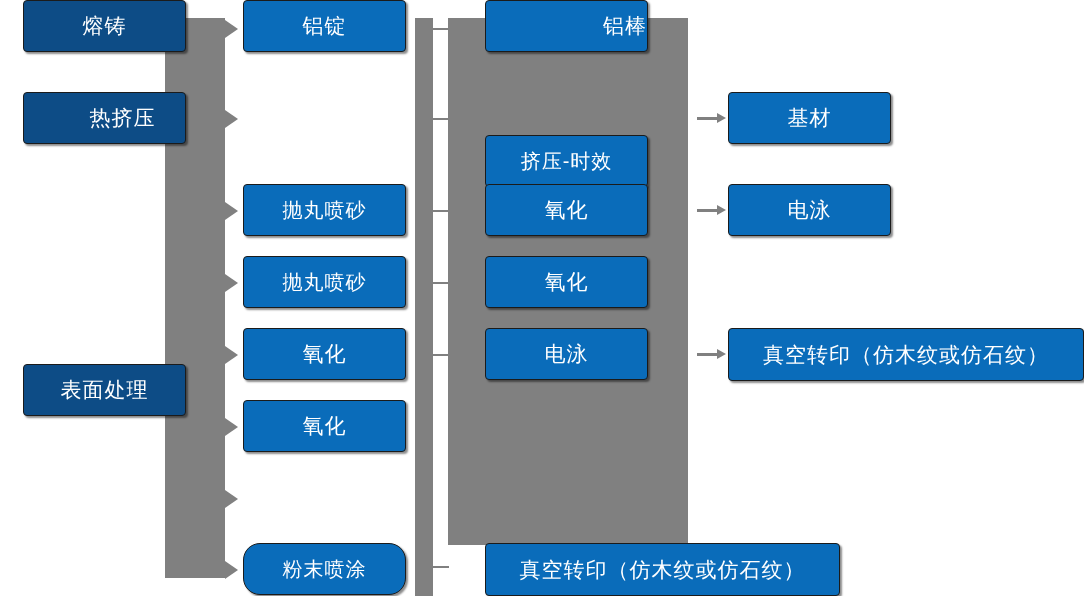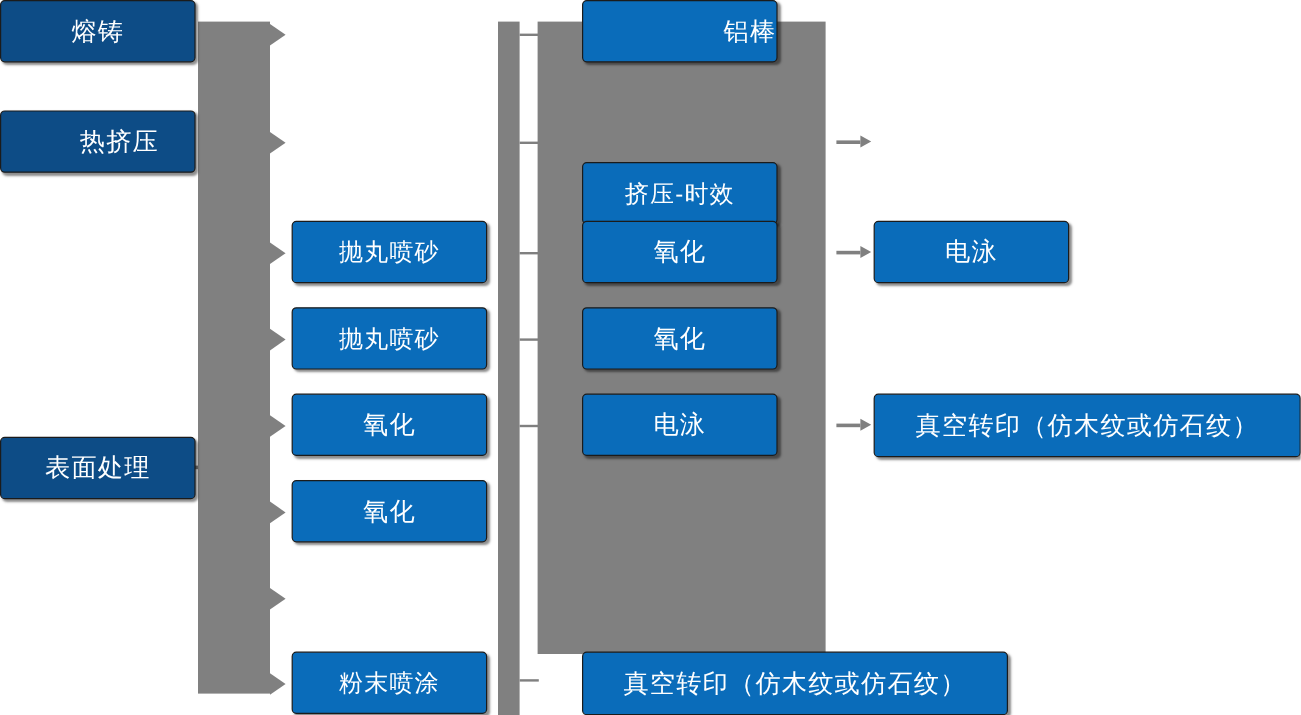--- a/index.html
+++ b/index.html
@@ -64,21 +64,21 @@
     align-items:center;
     justify-content:center;
     color:#ffffff;
     border:1px solid #1b1b1b;
     border-radius:4px;
     z-index:5;
     white-space:nowrap;
     letter-spacing:1px;
     box-shadow:2px 2px 2px rgba(0,0,0,0.45);
   }
-  .box.dark{ background:#0d4c86; }
+  .box.dark{ background:#0d4c86;margin-left:23px; }
   .box.mid { background:#0a6cba; }
   .box .t{ pointer-events:none; }
 </style>
 </head>
 <body>
 
 <div id="canvas">
 
   <div class="gray gray-band" style="left:165px;top:18px;width:60px;height:560px;"></div>
 
@@ -111,33 +111,36 @@
   <div class="box dark" style="left:0px;top:0px;width:163px;height:52px;font-size:21px;">
     <span class="t">熔铸</span>
   </div>
   <div class="box dark" style="left:0px;top:92px;width:163px;height:52px;font-size:21px;padding-left:36px;">
     <span class="t">热挤压</span>
   </div>
   <div class="box dark" style="left:0px;top:364px;width:163px;height:52px;font-size:21px;">
     <span class="t">表面处理</span>
   </div>
 
+  <div class="box mid" style="left:243px;top:0px;width:163px;height:52px;font-size:21px;">
+    <span class="t">铝锭</span>
+  </div>
   <div class="box mid" style="left:243px;top:184px;width:163px;height:52px;font-size:20px;">
     <span class="t">抛丸喷砂</span>
   </div>
   <div class="box mid" style="left:243px;top:256px;width:163px;height:52px;font-size:20px;">
     <span class="t">抛丸喷砂</span>
   </div>
   <div class="box mid" style="left:243px;top:328px;width:163px;height:52px;font-size:21px;">
     <span class="t">氧化</span>
   </div>
   <div class="box mid" style="left:243px;top:400px;width:163px;height:52px;font-size:21px;">
     <span class="t">氧化</span>
   </div>
-  <div class="box mid" style="left:243px;top:543px;width:163px;height:52px;font-size:20px;">
+  <div class="box mid" style="left:243px;top:543px;width:163px;height:52px;font-size:20px;border-radius:17px;">
     <span class="t">粉末喷涂</span>
   </div>
 
   <div class="box mid" style="left:485px;top:0px;width:163px;height:52px;font-size:21px;justify-content:flex-end;">
     <span class="t">铝棒</span>
   </div>
   <div class="box mid" style="left:485px;top:92px;width:163px;height:52px;font-size:20px;margin-top:43px;">
     <span class="t">挤压-时效</span>
   </div>
   <div class="box mid" style="left:485px;top:184px;width:163px;height:52px;font-size:21px;">
@@ -146,20 +149,23 @@
   <div class="box mid" style="left:485px;top:256px;width:163px;height:52px;font-size:21px;">
     <span class="t">氧化</span>
   </div>
   <div class="box mid" style="left:485px;top:328px;width:163px;height:52px;font-size:21px;">
     <span class="t">电泳</span>
   </div>
   <div class="box mid" style="left:485px;top:543px;width:355px;height:53px;font-size:21px;">
     <span class="t">真空转印（仿木纹或仿石纹）</span>
   </div>
 
+  <div class="box mid" style="left:728px;top:92px;width:163px;height:52px;font-size:21px;">
+    <span class="t">基材</span>
+  </div>
   <div class="box mid" style="left:728px;top:184px;width:163px;height:52px;font-size:21px;">
     <span class="t">电泳</span>
   </div>
   <div class="box mid" style="left:728px;top:328px;width:356px;height:53px;font-size:21px;">
     <span class="t">真空转印（仿木纹或仿石纹）</span>
   </div>
 
 </div>
 
 </body></html>

